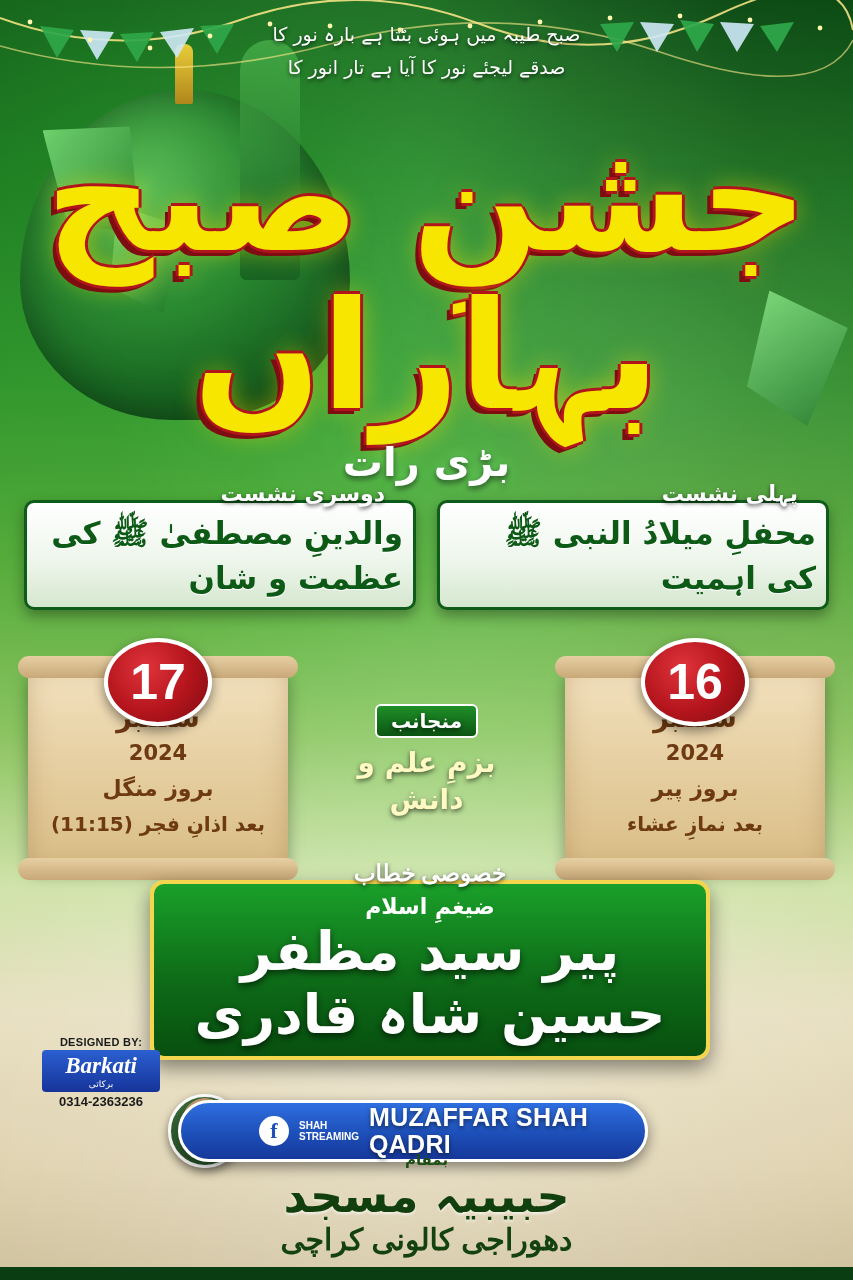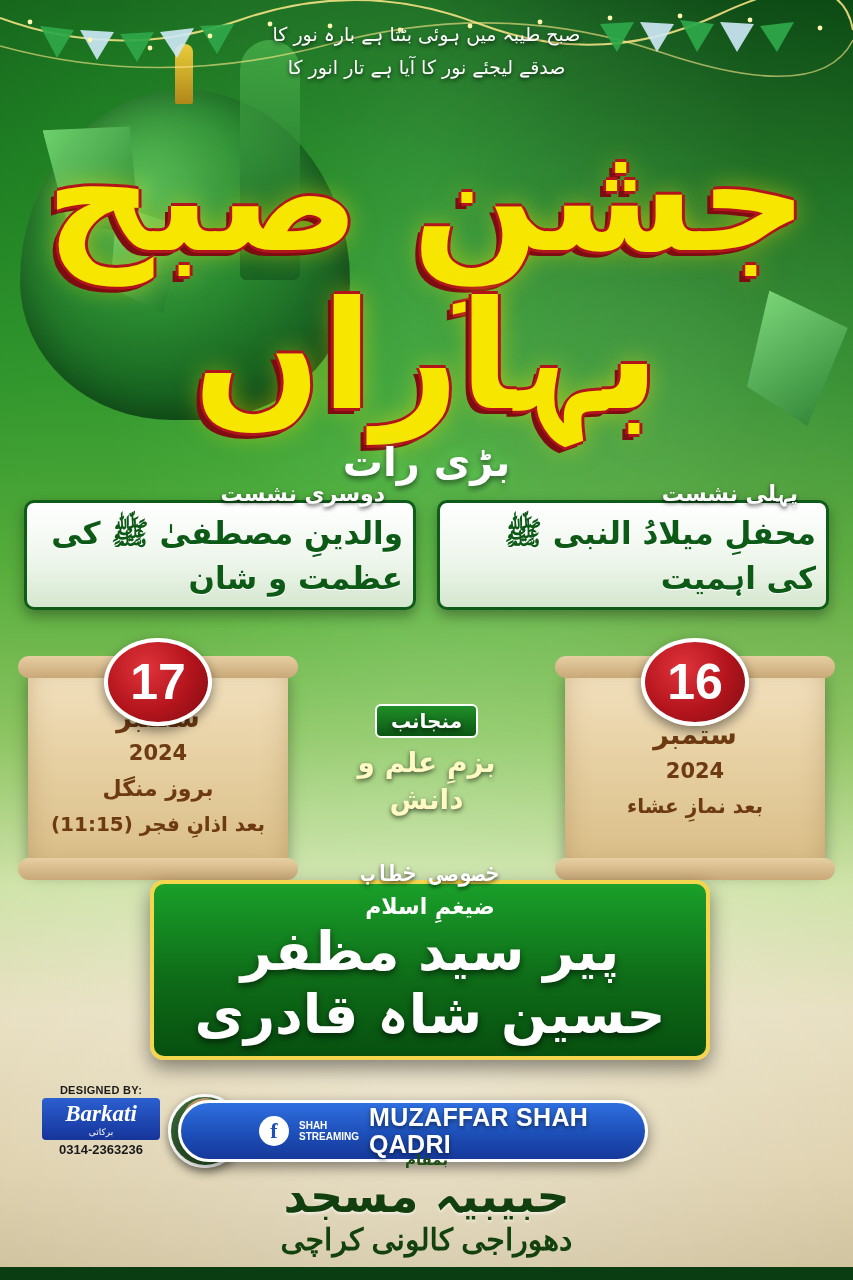--- a/index.html
+++ b/index.html
@@ -181,21 +181,21 @@
     border:4px solid #f3d54e;
     border-radius:14px;
     box-shadow:0 8px 20px rgba(0,0,0,.45);
     direction:rtl; text-align:center;
     display:flex; flex-direction:column; align-items:center; justify-content:center;
   }
   .speaker-khitab {
     position:absolute; top:-24px; left:50%; transform:translateX(-50%);
     font-size:23px; font-weight:bold; color:#ffffff; white-space:nowrap;
     text-shadow:0 2px 4px rgba(0,0,0,.7);
-    font-family:Liberation Mono, monospace;
+    font-family:Liberation Serif, serif;
   }
   .speaker-title {
     font-size:22px; color:#ffffff; font-weight:bold; margin-bottom:2px;
     font-family:"DejaVu Sans", sans-serif;
   }
   .speaker-name {
     font-size:54px; color:#ffffff; font-weight:bold; line-height:1.15;
     font-family:"DejaVu Sans", sans-serif;
     text-shadow:0 3px 7px rgba(0,0,0,.6);
   }
@@ -226,21 +226,21 @@
   .speaker-photo {
     position:absolute; left:168px; top:1094px; width:74px; height:74px; border-radius:50%;
     background:radial-gradient(circle at 50% 35%, #f0d3b0 0%, #c59b6d 40%, #3c6b3a 41%, #204a21 100%);
     border:3px solid #ffffff;
     box-shadow:0 4px 10px rgba(0,0,0,.45);
     overflow:hidden;
   }
 
   
   .designer {
-    position:absolute; left:42px; top:1084px; width:118px; text-align:center;
+    position:absolute; left:42px; top:1036px; width:118px; text-align:center;
     color:#1a1a1a; font-family:"Liberation Sans", sans-serif;
   }
   .designer-label { font-size:11px; font-weight:bold; letter-spacing:.3px; }
   .designer-logo {
     margin:2px 0; background:linear-gradient(180deg,#2b5fd0,#16349a);
     border-radius:4px; padding:3px 4px; color:#ffffff;
   }
   .designer-logo .b1 { font-family:"Liberation Serif", serif; font-style:italic; font-size:23px; font-weight:bold;}
   .designer-logo .b2 { font-size:9px; }
   .designer-phone { font-size:13px; font-weight:bold; }
@@ -328,20 +328,21 @@
     </div>
   </div>
 
   <div class="scrolls">
 
     <div class="scroll">
       <div class="daybadge">16</div>
       <div class="scroll-body">
         <div class="scroll-date">ستمبر</div>
         <div class="scroll-year">2024</div>
+        <div class="scroll-day">بروز پیر</div>
         <div class="scroll-time">بعد نمازِ عشاء</div>
       </div>
     </div>
 
     <div class="scroll-mid">
       <div class="mid-tag">منجانب</div>
       <div class="mid-line1">بزمِ علم و</div>
       <div class="mid-line2">دانش</div>
     </div>
 

